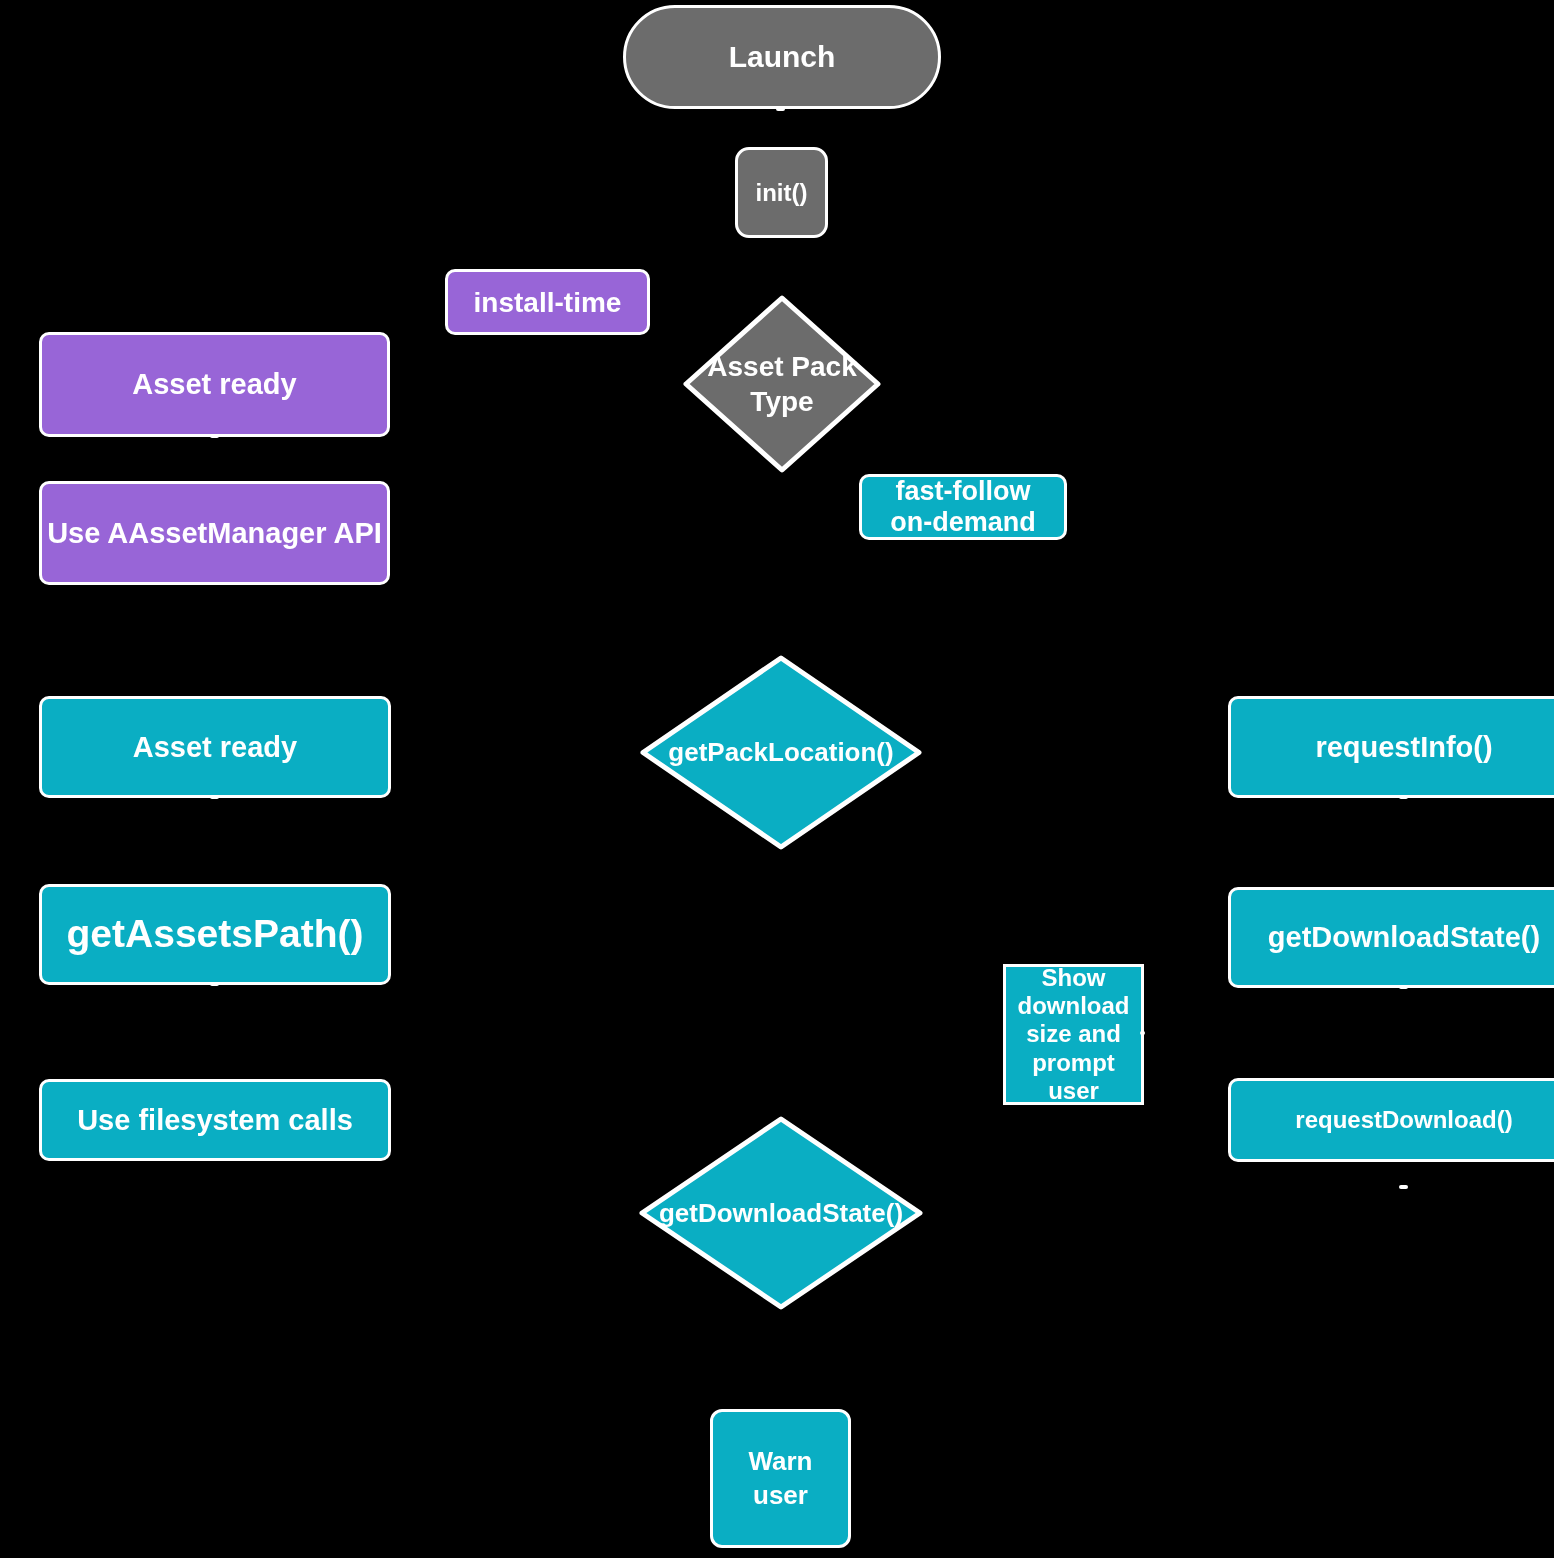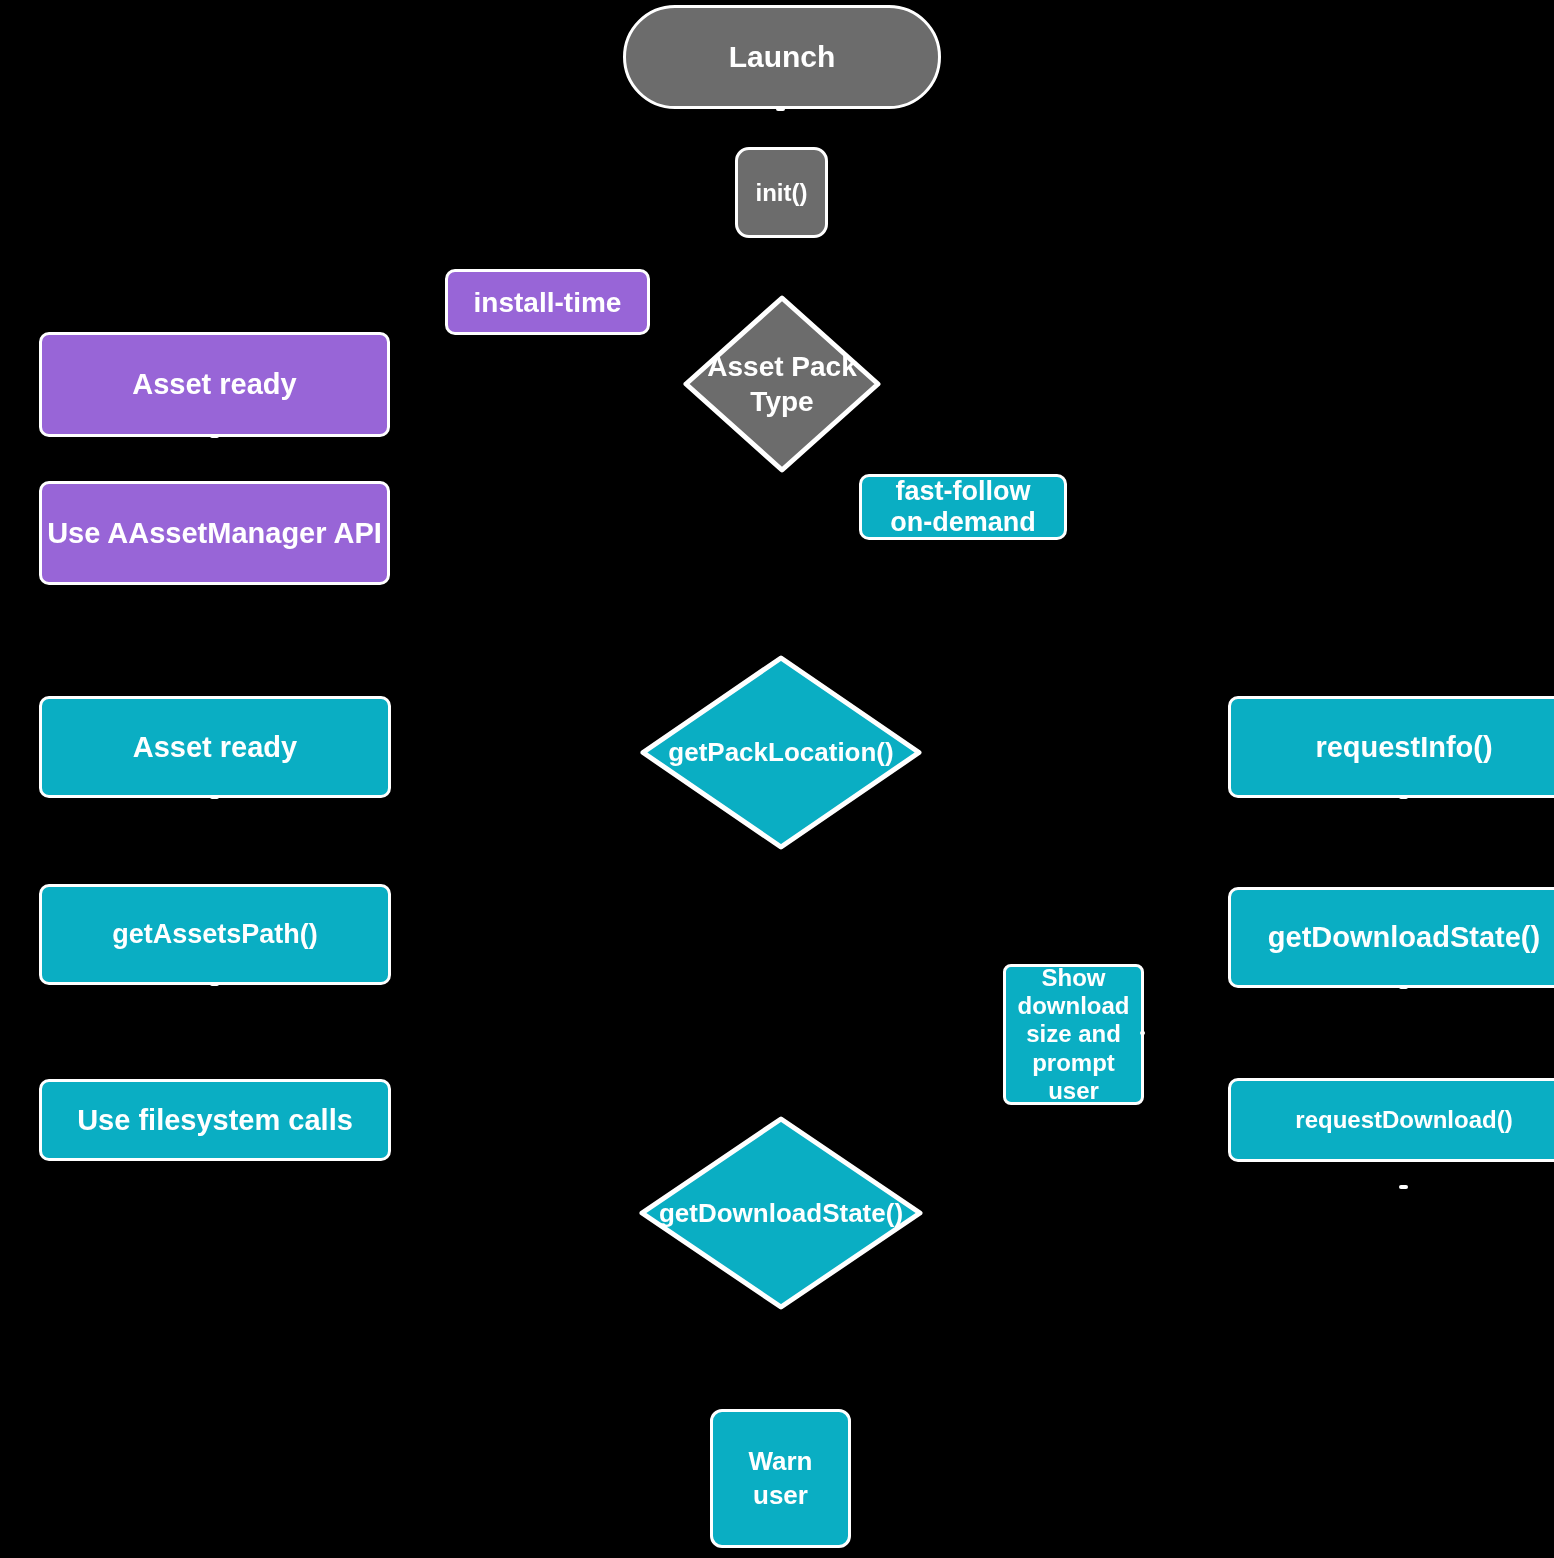--- a/index.html
+++ b/index.html
@@ -51,23 +51,23 @@
   #n-launch{left:591px;top:5px;width:318px;height:104px;font-size:30px;}
   #n-init{left:703px;top:147px;width:93px;height:91px;font-size:24px;}
   #n-install-time{left:413px;top:269px;width:205px;height:66px;font-size:28px;}
   #d-asset-pack-type{left:650px;top:294px;width:200px;height:180px;font-size:28px;}
   #n-asset-ready-it{left:7px;top:332px;width:351px;height:105px;font-size:29px;}
   #n-fast-follow{left:827px;top:474px;width:208px;height:66px;font-size:27px;line-height:1.15;align-items:center;}
   #n-use-aam{left:7px;top:481px;width:351px;height:104px;font-size:29px;}
   #n-asset-ready-ff{left:7px;top:696px;width:352px;height:102px;font-size:29px;}
   #d-get-pack-location{left:607px;top:654px;width:284px;height:197px;font-size:26px;}
   #n-request-info{left:1196px;top:696px;width:352px;height:102px;font-size:29px;}
-  #n-get-assets-path{left:7px;top:884px;width:352px;height:101px;font-size:27px;}
+  #n-get-assets-path{left:7px;top:884px;width:352px;height:101px;font-size:39px;}
   #n-get-download-state{left:1196px;top:887px;width:352px;height:101px;font-size:29px;}
-  #n-show-download{left:971px;top:964px;width:141px;height:141px;font-size:24px;line-height:1.17;border-radius:8px;}
+  #n-show-download{left:971px;top:964px;width:141px;height:141px;font-size:24px;line-height:1.17;border-radius:0;}
   #n-use-fs{left:7px;top:1079px;width:352px;height:82px;font-size:29px;}
   #n-request-download{left:1196px;top:1078px;width:352px;height:84px;font-size:24px;align-items:center;}
   #d-get-download-state2{left:606px;top:1115px;width:286px;height:196px;font-size:26px;}
   #n-warn-user{left:678px;top:1409px;width:141px;height:139px;font-size:26px;line-height:1.3;border-radius:12px;}
 </style>
 </head>
 <body>
 
 <div class="canvas">
 

